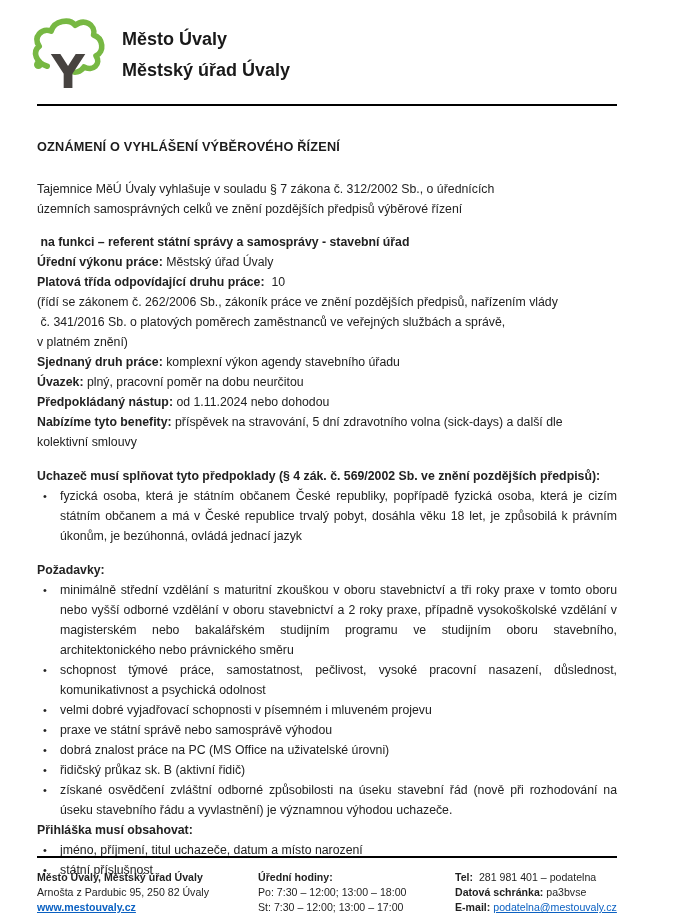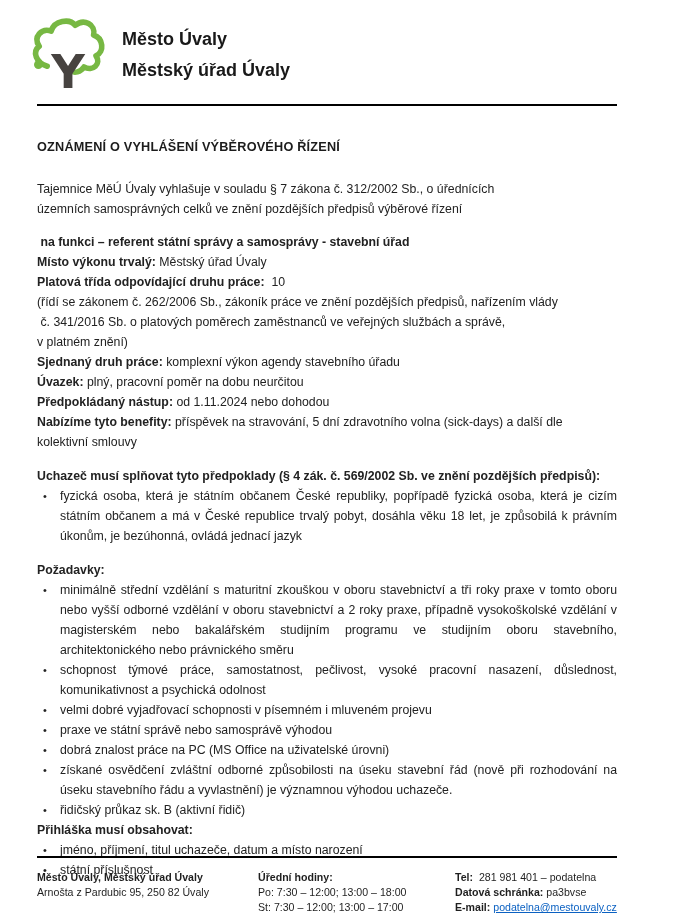--- a/index.html
+++ b/index.html
@@ -70,21 +70,21 @@
     <div class="doc-title">OZNÁMENÍ O VYHLÁŠENÍ VÝBĚROVÉHO ŘÍZENÍ</div>
 
     <div class="intro">
       <div>Tajemnice MěÚ Úvaly vyhlašuje v souladu § 7 zákona č. 312/2002 Sb., o úřednících</div>
       <div>územních samosprávných celků ve znění pozdějších předpisů výběrové řízení</div>
     </div>
 
     <div class="position-line"> na funkci – referent státní správy a samosprávy - stavební úřad</div>
 
     <div>
-        <div class="detail-line"><span class="b">Místo výkonu trvalý:</span><span> Městský úřad Úvaly</span></div>
+        <div class="detail-line"><span class="b">Úřední výkonu práce:</span><span> Městský úřad Úvaly</span></div>
         <div class="detail-line"><span class="b">Platová třída odpovídající druhu práce:</span><span>  10</span></div>
         <div class="detail-line"><span>(řídí se zákonem č. 262/2006 Sb., zákoník práce ve znění pozdějších předpisů, nařízením vlády</span></div>
         <div class="detail-line"><span> č. 341/2016 Sb. o platových poměrech zaměstnanců ve veřejných službách a správě,</span></div>
         <div class="detail-line"><span>v platném znění)</span></div>
         <div class="detail-line"><span class="b">Sjednaný druh práce:</span><span> komplexní výkon agendy stavebního úřadu</span></div>
         <div class="detail-line"><span class="b">Úvazek:</span><span> plný, pracovní poměr na dobu neurčitou</span></div>
         <div class="detail-line"><span class="b">Předpokládaný nástup:</span><span> od 1.11.2024 nebo dohodou</span></div>
         <div class="detail-line"><span class="b">Nabízíme tyto benefity:</span><span> příspěvek na stravování, 5 dní zdravotního volna (sick-days) a další dle kolektivní smlouvy</span></div>
       </div>
 
@@ -96,38 +96,39 @@
           </ul>
         </section>
         <section class="sec">
           <div class="sec-heading">Požadavky:</div>
           <ul>
             <li>minimálně střední vzdělání s maturitní zkouškou v oboru stavebnictví a tři roky praxe v tomto oboru nebo vyšší odborné vzdělání v oboru stavebnictví a 2 roky praxe, případně vysokoškolské vzdělání v magisterském nebo bakalářském studijním programu ve studijním oboru stavebního, architektonického nebo právnického směru</li>
             <li>schopnost týmové práce, samostatnost, pečlivost, vysoké pracovní nasazení, důslednost, komunikativnost a psychická odolnost</li>
             <li>velmi dobré vyjadřovací schopnosti v písemném i mluveném projevu</li>
             <li>praxe ve státní správě nebo samosprávě výhodou</li>
             <li>dobrá znalost práce na PC (MS Office na uživatelské úrovni)</li>
+            <li>řidičský průkaz sk. B (aktivní řidič)</li>
             <li>získané osvědčení zvláštní odborné způsobilosti na úseku stavební řád (nově při rozhodování na úseku stavebního řádu a vyvlastnění) je významnou výhodou uchazeče.</li>
-            <li>řidičský průkaz sk. B (aktivní řidič)</li>
           </ul>
         </section>
         <section class="sec no-gap">
           <div class="sec-heading">Přihláška musí obsahovat:</div>
           <ul>
             <li>jméno, příjmení, titul uchazeče, datum a místo narození</li>
             <li>státní příslušnost</li>
           </ul>
         </section>
       </div>
   </div>
 
   <div class="footer">
     <div class="col1">
       <div class="b">Město Úvaly, Městský úřad Úvaly</div>
       <div>Arnošta z Pardubic 95, 250 82 Úvaly</div>
+      <div><a class="link bold">www.mestouvaly.cz</a></div>
     </div>
     <div class="col2">
       <div class="b">Úřední hodiny:</div>
       <div>Po: 7:30 – 12:00; 13:00 – 18:00</div>
       <div>St: 7:30 – 12:00; 13:00 – 17:00</div>
     </div>
     <div class="col3">
       <div>
         <span class="b">Tel:</span><span>  281 981 401 – podatelna</span>
       </div>

